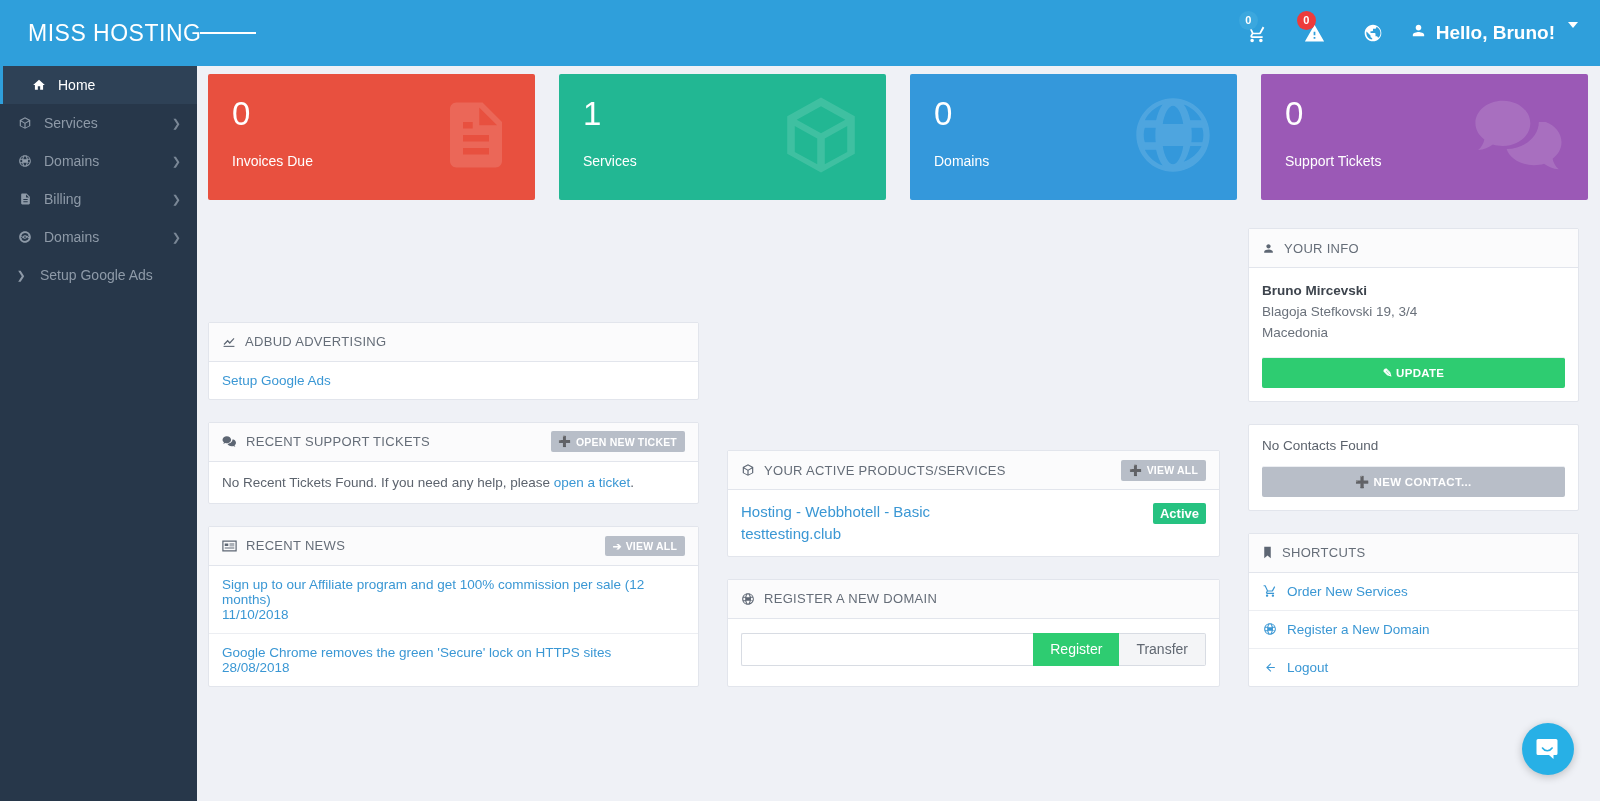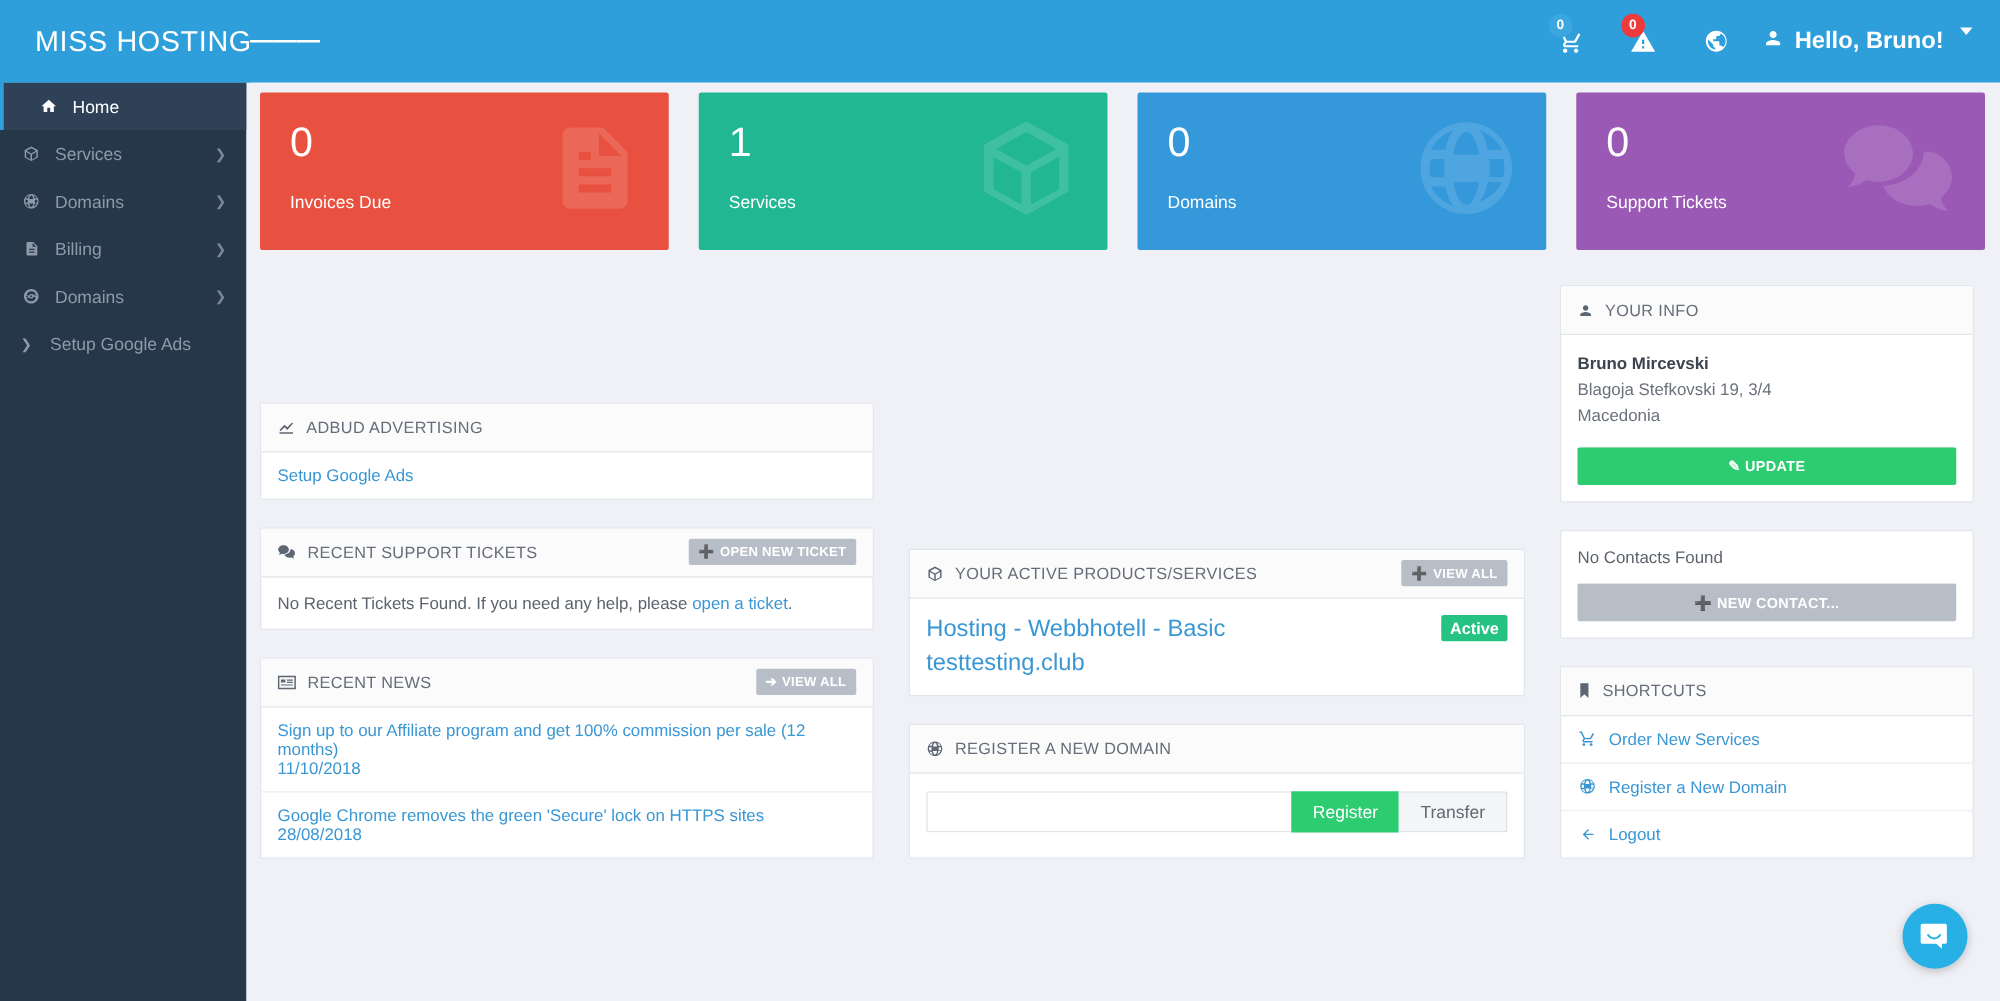--- a/index.html
+++ b/index.html
@@ -126,21 +126,21 @@
     letter-spacing: .2px;
   }
   .panel-body { padding: 13px; font-size: 13.5px; color: #5c636d; }
   .panel-row {
     padding: 11px 13px; border-bottom: 1px solid #eceef2; font-size: 13.5px;
   }
   .panel-row:last-child { border-bottom: none; }
   .link { color: #3a97d4; text-decoration: none; cursor: pointer; }
 
   .svc-row { display: flex; padding: 11px 13px; align-items: flex-start; }
-  .svc-names { flex: 1; font-size: 19px; line-height: 1.45; }
+  .svc-names { flex: 1; font-size: 15px; line-height: 1.45; }
   .badge-active {
     background: #26c281; color: #fff; font-size: 13px; font-weight: 700;
     padding: 3px 7px; border-radius: 2px; margin-top: 2px;
   }
 
   .domain-form { display: flex; padding: 14px 13px 20px; }
   .domain-input {
     flex: 1; height: 33px; border: 1px solid #d8dce3; border-right: none;
     border-radius: 2px 0 0 2px; padding: 0 10px; font-size: 13.5px;
     font-family: "Liberation Sans", sans-serif; outline: none; color: #444;

